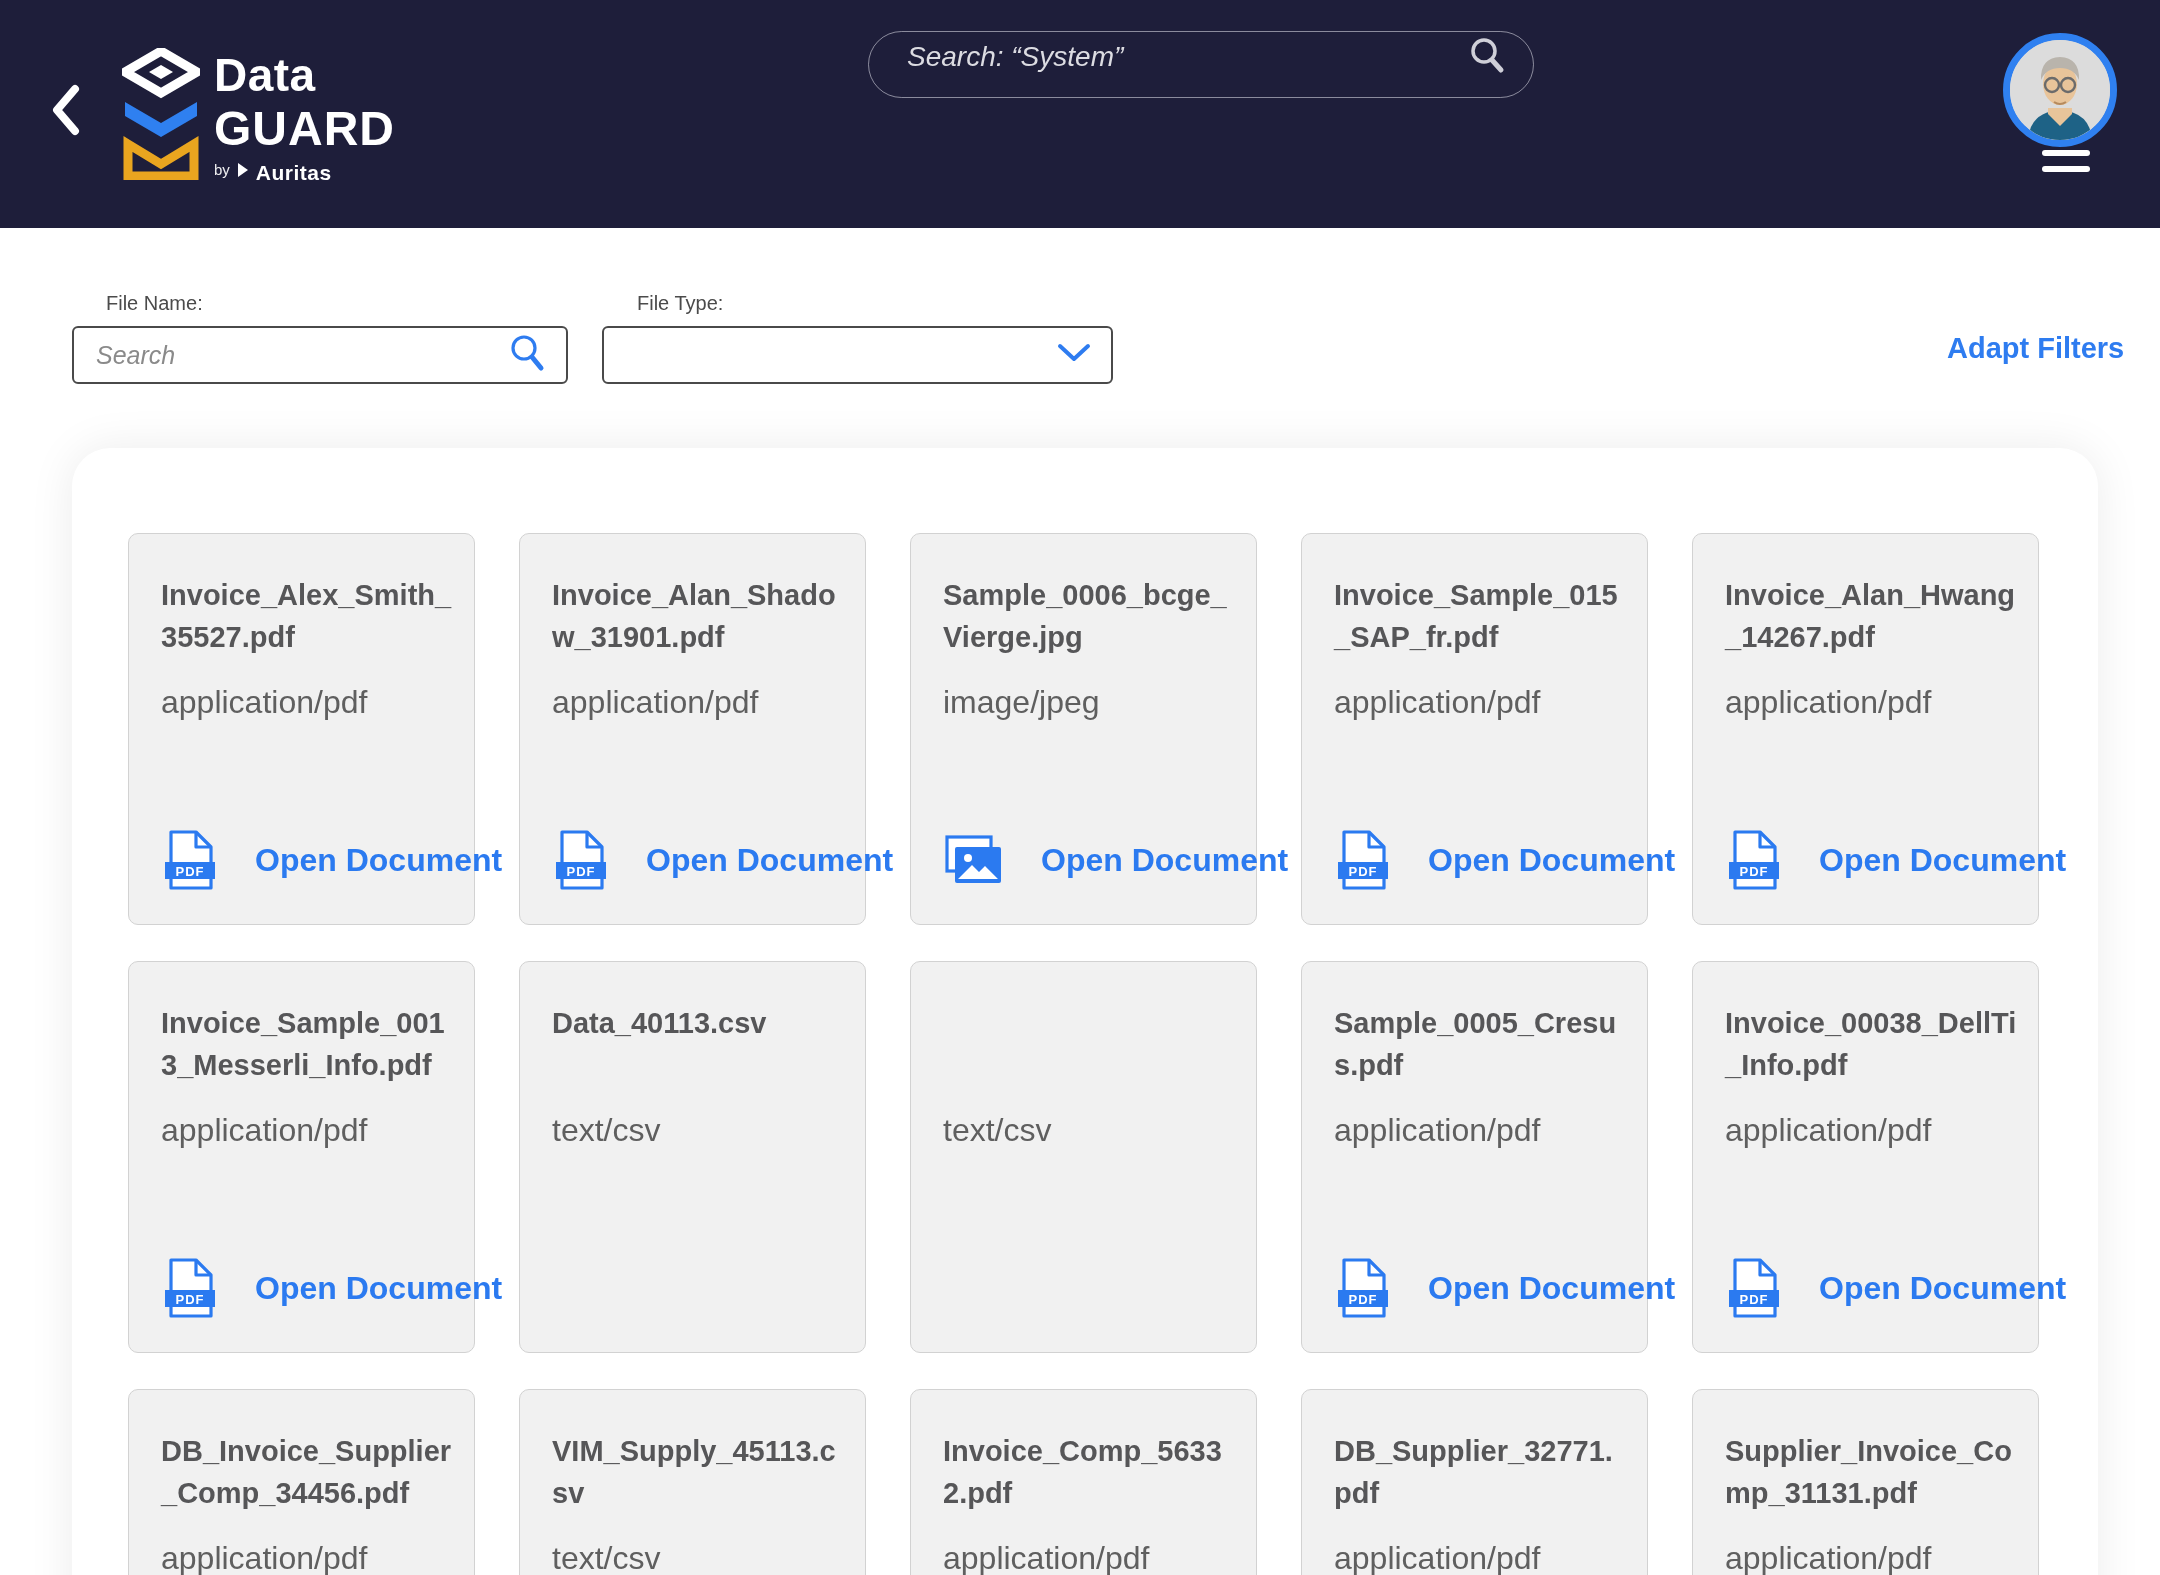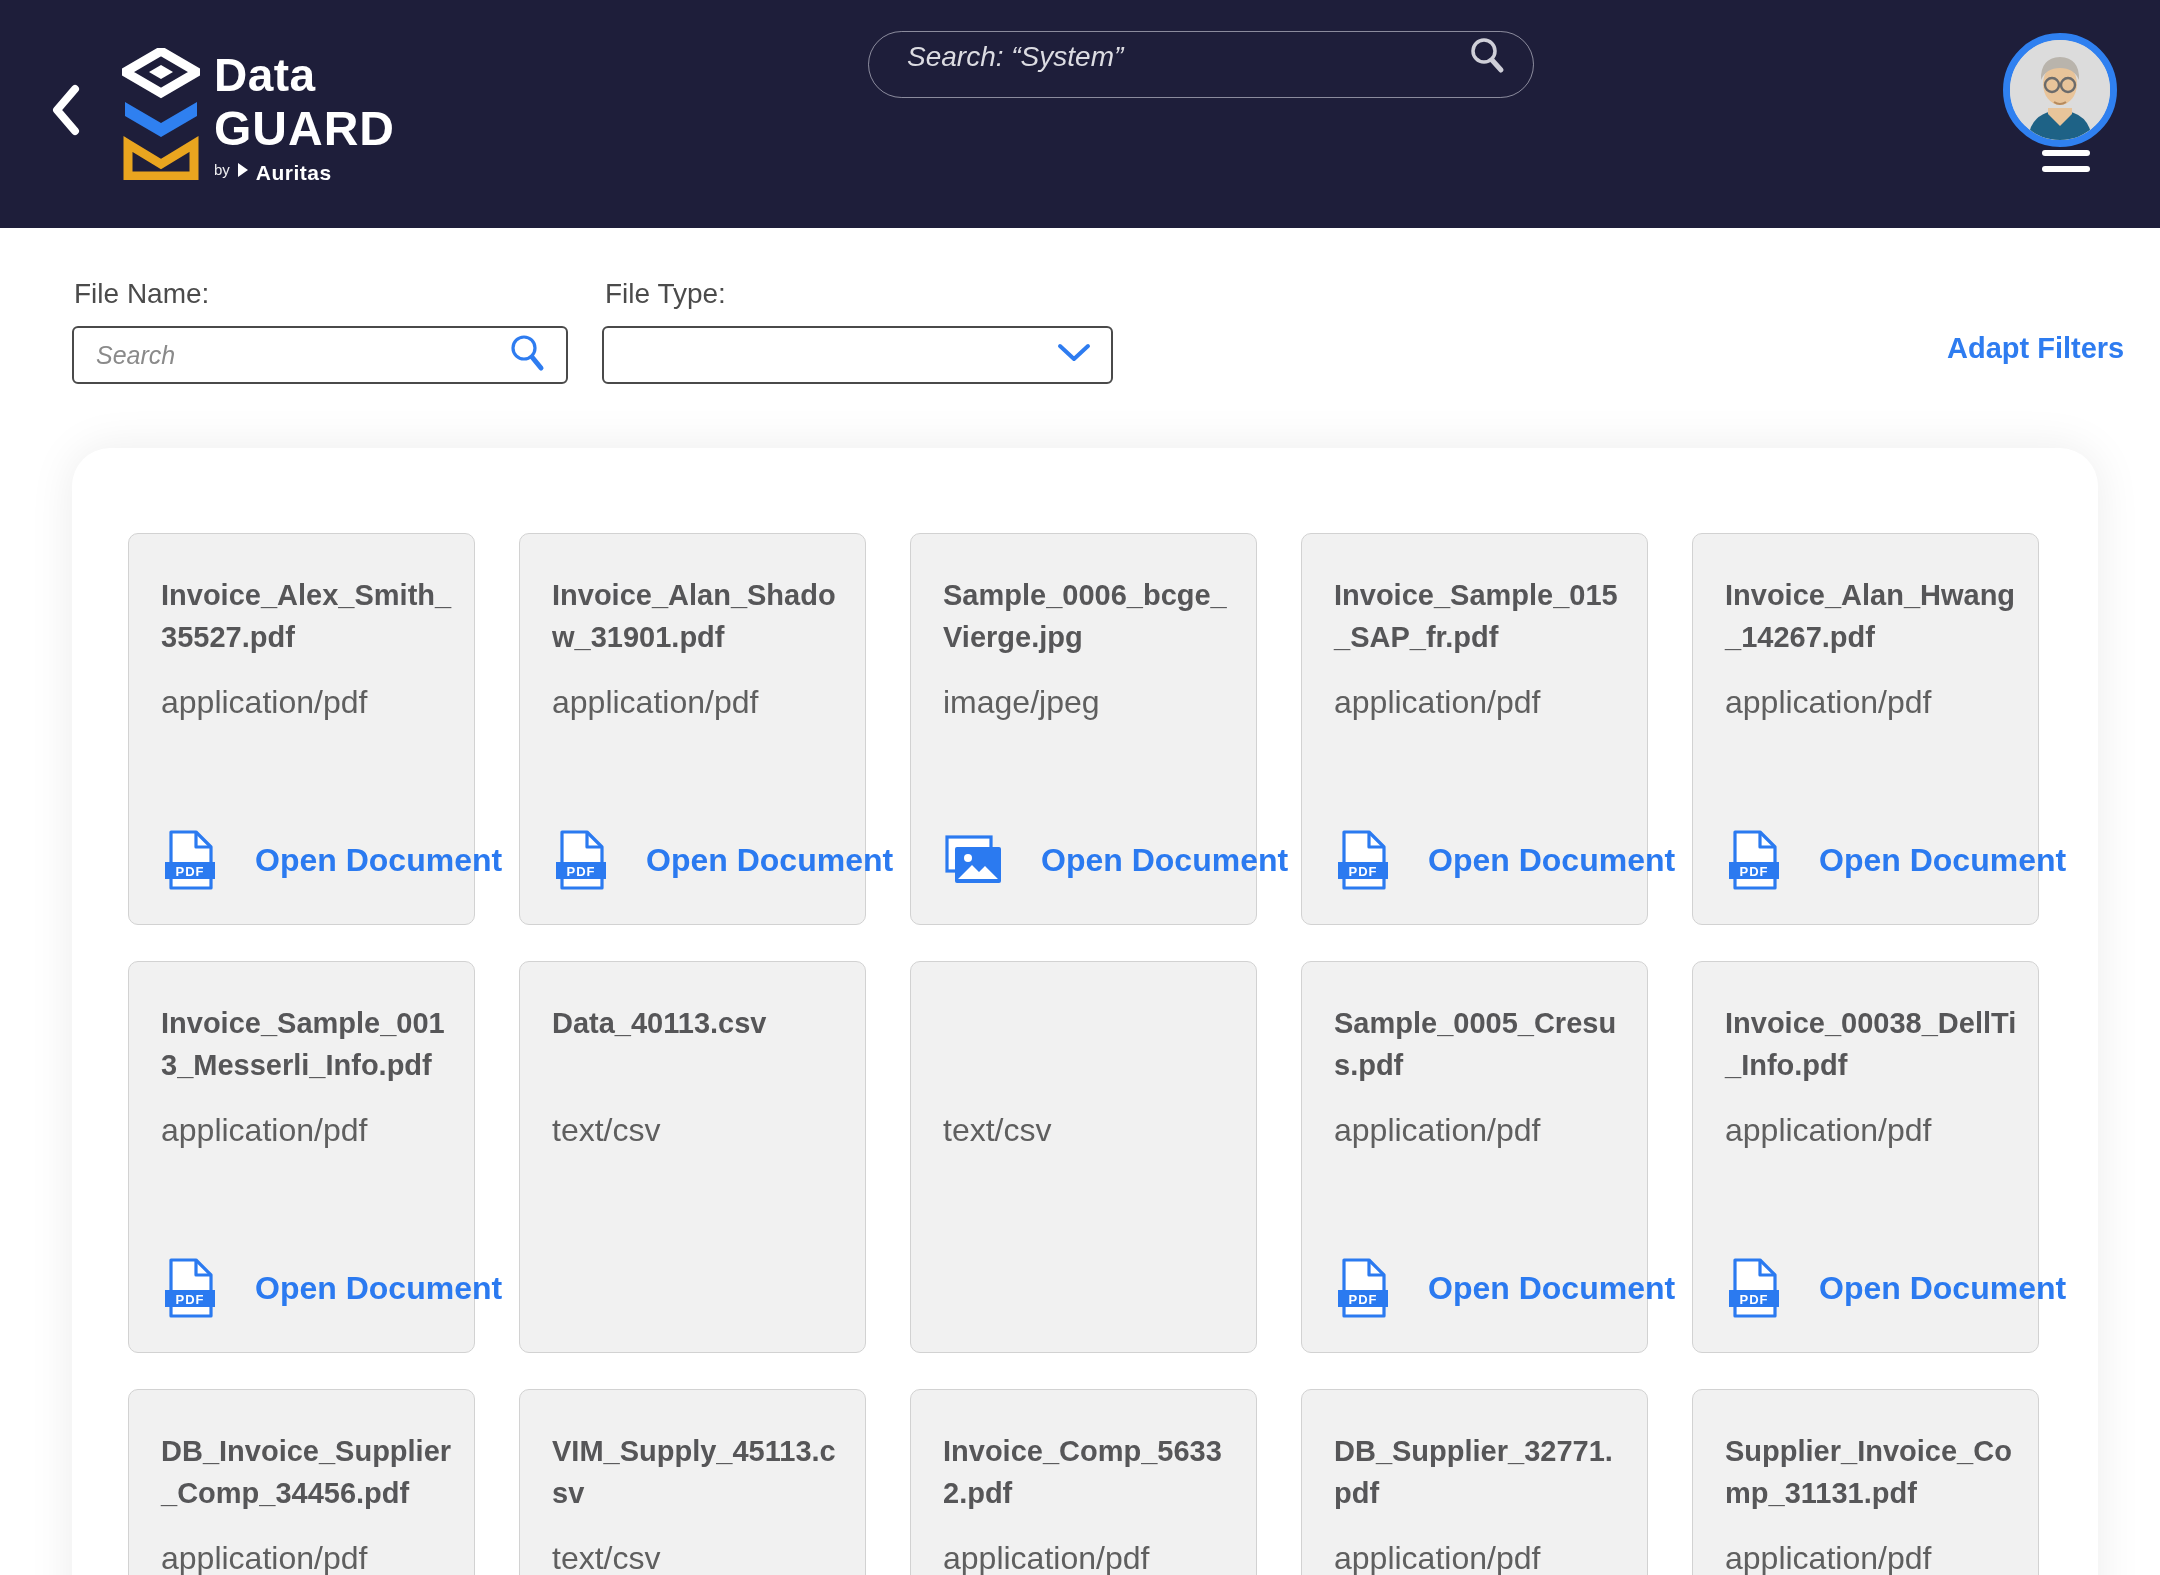--- a/index.html
+++ b/index.html
@@ -33,21 +33,21 @@
   .hdr-search input{flex:1;background:transparent;border:none;outline:none;color:#e4e4ea;
     font-size:28px;font-style:italic;font-family:inherit;}
   .hdr-search input::placeholder{color:#dcdce2;opacity:1;}
   .avatar{position:absolute;left:2003px;top:33px;width:114px;height:114px;border-radius:50%;
     border:7px solid #2f80f0;overflow:hidden;background:#d9d9d9;cursor:pointer;}
   .burger{position:absolute;left:2042px;top:150px;width:48px;height:22px;display:flex;flex-direction:column;justify-content:space-between;cursor:pointer;}
   .burger span{display:block;height:6px;border-radius:3px;background:#fff;}
 
   
   .filters{position:absolute;left:0;top:228px;width:2160px;height:220px;background:#fff;}
-  .f-label{position:absolute;top:50px;font-size:28px;color:var(--label-gray);}
+  .f-label{position:absolute;top:64px;font-size:20px;color:var(--label-gray);margin-left:32px;}
   .f-label.name{left:74px;}
   .f-label.type{left:605px;}
   .name-input{position:absolute;left:72px;top:98px;width:496px;height:58px;border:2px solid #4a4a4a;border-radius:6px;
     display:flex;align-items:center;padding:0 20px 0 22px;background:#fff;}
   .name-input input{flex:1;border:none;outline:none;font-size:25px;font-style:italic;color:#6f6f6f;font-family:Liberation Sans, sans-serif;}
   .name-input input::placeholder{color:#8a8a8a;opacity:1;}
   .type-select{position:absolute;left:602px;top:98px;width:511px;height:58px;border:2px solid #4a4a4a;border-radius:6px;
     display:flex;align-items:center;justify-content:flex-end;padding:0 20px;background:#fff;cursor:pointer;}
   .adapt{position:absolute;left:1947px;top:104px;font-size:29px;font-weight:700;color:var(--accent);cursor:pointer;white-space:nowrap;}
 

